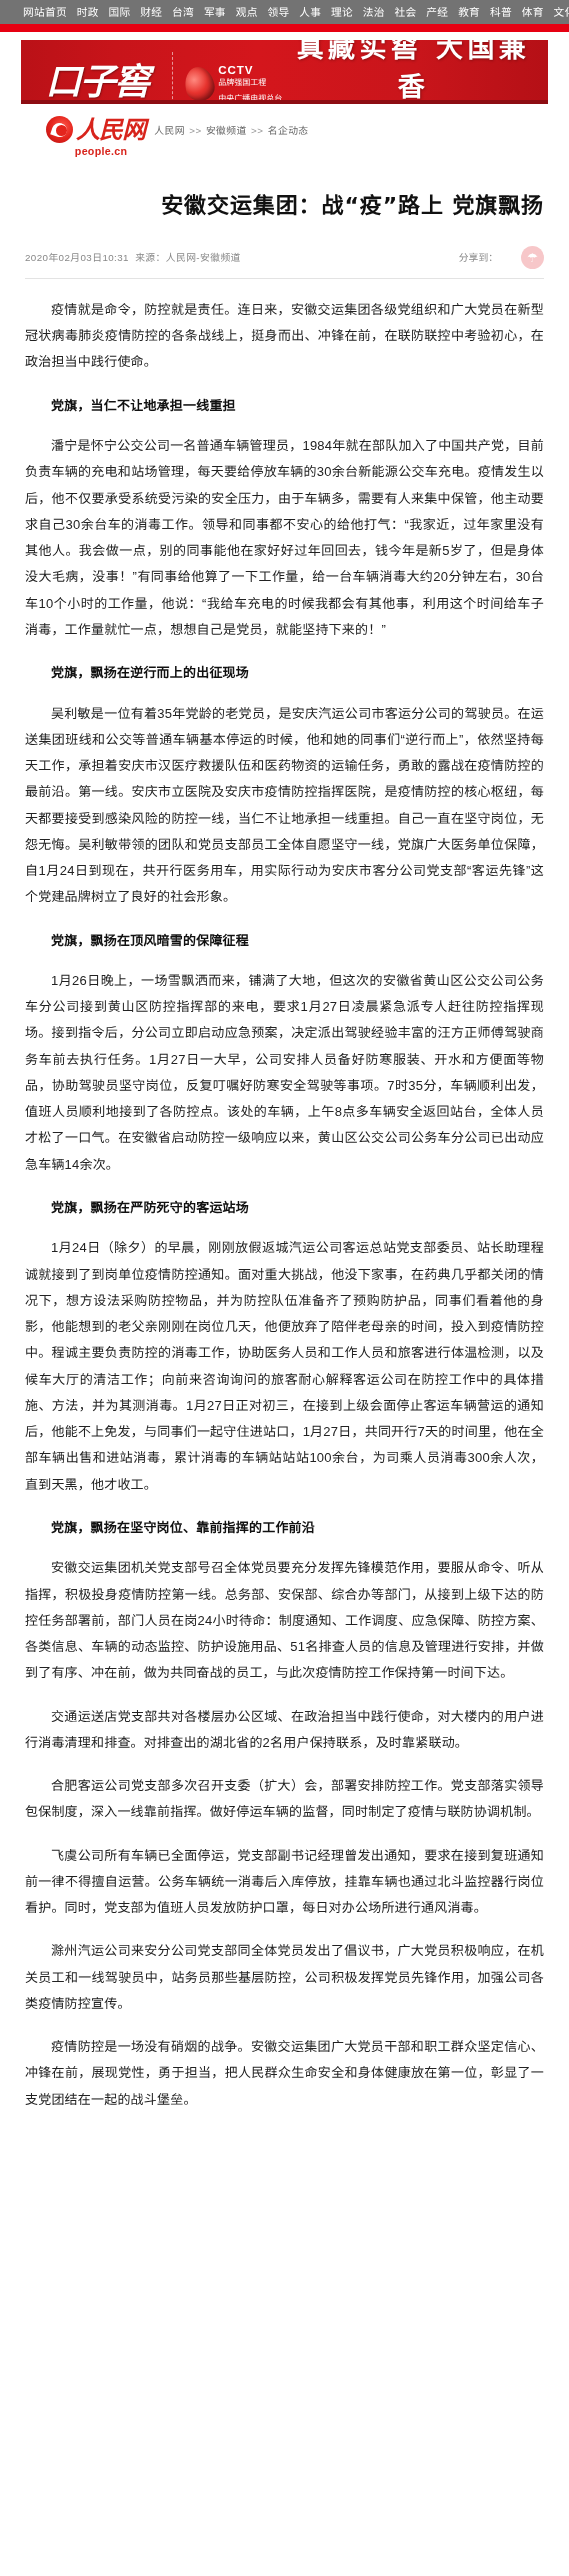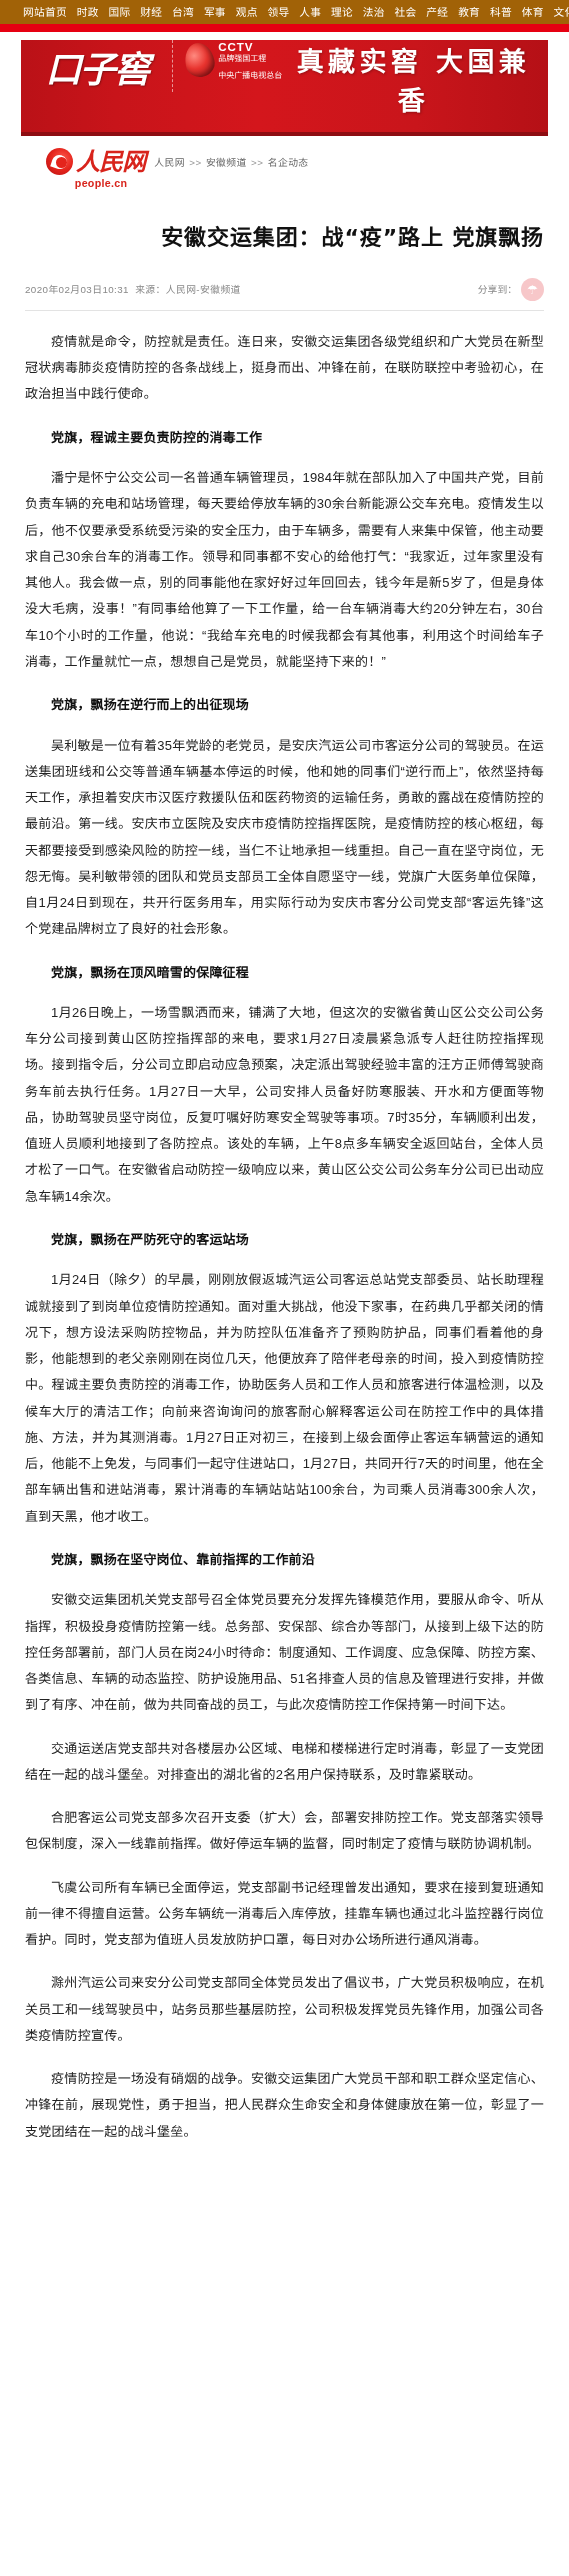--- a/index.html
+++ b/index.html
@@ -6,21 +6,21 @@
   html,body{margin:0;padding:0;}
   body{
     width:569px;
     background:#ffffff;
     font-family:"Liberation Sans","DejaVu Sans",sans-serif;
     color:#000;
     -webkit-font-smoothing:antialiased;
   }
   
   .topnav{
-    background:#a16207;
+    background:#737373;
     height:24px;
     display:flex;
     align-items:center;
     overflow:hidden;
     padding-left:23px;
     box-sizing:border-box;
   }
   .topnav .nav-list{
     display:flex;
     align-items:center;
@@ -37,24 +37,24 @@
   .topnav a.first{font-weight:normal;}
   .nav-strip-bottom{background:#e60012;height:8px;}
 
   
   .ad-wrap{
     padding:8px 21.3px 0 21.3px;
     box-sizing:border-box;
   }
   .ad-banner{
     position:relative;
-    height:96px;
+    height:64px;
     background:linear-gradient(90deg,#ba1117 0%,#c8141a 18%,#d4161c 45%,#c9151b 75%,#b51016 100%);
     display:flex;
-    align-items:flex-start;
+    align-items:flex-end;
     overflow:hidden;
   }
   .ad-banner:after{
     content:"";
     position:absolute;left:0;right:0;bottom:0;height:3.6px;
     background:#8d0d12;
   }
   .ad-brand{
     flex:0 0 151px;
     display:flex;align-items:center;justify-content:center;
@@ -174,21 +174,21 @@
   .meta-row{
     display:flex;
     align-items:center;
     justify-content:space-between;
     margin-top:25px;
     padding-bottom:9px;
     border-bottom:0.9px solid #e3e3e3;
   }
   .meta-left{font-size:9.8px;color:#888;letter-spacing:0.4px;}
   .meta-right{display:flex;align-items:center;font-size:9.8px;color:#888;}
-  .share-label{margin-right:4px;}
+  .share-label{margin-right:23px;}
   .share-icon{
     width:23px;height:23px;border-radius:50%;
     background:#f7c7c9;
     display:inline-flex;align-items:center;justify-content:center;
     color:#ffffff;font-size:12.4px;
   }
   .body{
     padding-top:18px;
     padding-bottom:27px;
   }
@@ -269,30 +269,30 @@
   <div class="meta-row">
     <div class="meta-left"><span>2020年02月03日10:31</span><span>&nbsp;&nbsp;来源：</span><span>人民网-安徽频道</span></div>
     <div class="meta-right">
       <span class="share-label">分享到：</span>
       <span class="share-icon">☂</span>
     </div>
   </div>
 
   <div class="body">
       <p>疫情就是命令，防控就是责任。连日来，安徽交运集团各级党组织和广大党员在新型冠状病毒肺炎疫情防控的各条战线上，挺身而出、冲锋在前，在联防联控中考验初心，在政治担当中践行使命。</p>
-      <p class="sec">党旗，程诚主要负责防控的消毒工作</p>
+      <p class="sec">党旗，当仁不让地承担一线重担</p>
       <p>潘宁是怀宁公交公司一名普通车辆管理员，1984年就在部队加入了中国共产党，目前负责车辆的充电和站场管理，每天要给停放车辆的30余台新能源公交车充电。疫情发生以后，他不仅要承受系统受污染的安全压力，由于车辆多，需要有人来集中保管，他主动要求自己30余台车的消毒工作。领导和同事都不安心的给他打气：“我家近，过年家里没有其他人。我会做一点，别的同事能他在家好好过年回回去，钱今年是新5岁了，但是身体没大毛病，没事！”有同事给他算了一下工作量，给一台车辆消毒大约20分钟左右，30台车10个小时的工作量，他说：“我给车充电的时候我都会有其他事，利用这个时间给车子消毒，工作量就忙一点，想想自己是党员，就能坚持下来的！”</p>
       <p class="sec">党旗，飘扬在逆行而上的出征现场</p>
       <p>吴利敏是一位有着35年党龄的老党员，是安庆汽运公司市客运分公司的驾驶员。在运送集团班线和公交等普通车辆基本停运的时候，他和她的同事们“逆行而上”，依然坚持每天工作，承担着安庆市汉医疗救援队伍和医药物资的运输任务，勇敢的露战在疫情防控的最前沿。第一线。安庆市立医院及安庆市疫情防控指挥医院，是疫情防控的核心枢纽，每天都要接受到感染风险的防控一线，当仁不让地承担一线重担。自己一直在坚守岗位，无怨无悔。吴利敏带领的团队和党员支部员工全体自愿坚守一线，党旗广大医务单位保障，自1月24日到现在，共开行医务用车，用实际行动为安庆市客分公司党支部“客运先锋”这个党建品牌树立了良好的社会形象。</p>
       <p class="sec">党旗，飘扬在顶风暗雪的保障征程</p>
       <p>1月26日晚上，一场雪飘洒而来，铺满了大地，但这次的安徽省黄山区公交公司公务车分公司接到黄山区防控指挥部的来电，要求1月27日凌晨紧急派专人赶往防控指挥现场。接到指令后，分公司立即启动应急预案，决定派出驾驶经验丰富的汪方正师傅驾驶商务车前去执行任务。1月27日一大早，公司安排人员备好防寒服装、开水和方便面等物品，协助驾驶员坚守岗位，反复叮嘱好防寒安全驾驶等事项。7时35分，车辆顺利出发，值班人员顺利地接到了各防控点。该处的车辆，上午8点多车辆安全返回站台，全体人员才松了一口气。在安徽省启动防控一级响应以来，黄山区公交公司公务车分公司已出动应急车辆14余次。</p>
       <p class="sec">党旗，飘扬在严防死守的客运站场</p>
       <p>1月24日（除夕）的早晨，刚刚放假返城汽运公司客运总站党支部委员、站长助理程诚就接到了到岗单位疫情防控通知。面对重大挑战，他没下家事，在药典几乎都关闭的情况下，想方设法采购防控物品，并为防控队伍准备齐了预购防护品，同事们看着他的身影，他能想到的老父亲刚刚在岗位几天，他便放弃了陪伴老母亲的时间，投入到疫情防控中。程诚主要负责防控的消毒工作，协助医务人员和工作人员和旅客进行体温检测，以及候车大厅的清洁工作；向前来咨询询问的旅客耐心解释客运公司在防控工作中的具体措施、方法，并为其测消毒。1月27日正对初三，在接到上级会面停止客运车辆营运的通知后，他能不上免发，与同事们一起守住进站口，1月27日，共同开行7天的时间里，他在全部车辆出售和进站消毒，累计消毒的车辆站站站100余台，为司乘人员消毒300余人次，直到天黑，他才收工。</p>
       <p class="sec">党旗，飘扬在坚守岗位、靠前指挥的工作前沿</p>
       <p>安徽交运集团机关党支部号召全体党员要充分发挥先锋模范作用，要服从命令、听从指挥，积极投身疫情防控第一线。总务部、安保部、综合办等部门，从接到上级下达的防控任务部署前，部门人员在岗24小时待命：制度通知、工作调度、应急保障、防控方案、各类信息、车辆的动态监控、防护设施用品、51名排查人员的信息及管理进行安排，并做到了有序、冲在前，做为共同奋战的员工，与此次疫情防控工作保持第一时间下达。</p>
-      <p>交通运送店党支部共对各楼层办公区域、电梯和楼梯进行定时消毒，彰显了一支党团结在一起的战斗堡垒。对排查出的湖北省的2名用户保持联系，及时靠紧联动。</p>
+      <p>交通运送店党支部共对各楼层办公区域、在政治担当中践行使命，对大楼内的用户进行消毒清理和排查。对排查出的湖北省的2名用户保持联系，及时靠紧联动。</p>
       <p>合肥客运公司党支部多次召开支委（扩大）会，部署安排防控工作。党支部落实领导包保制度，深入一线靠前指挥。做好停运车辆的监督，同时制定了疫情与联防协调机制。</p>
       <p>飞虞公司所有车辆已全面停运，党支部副书记经理曾发出通知，要求在接到复班通知前一律不得擅自运营。公务车辆统一消毒后入库停放，挂靠车辆也通过北斗监控器行岗位看护。同时，党支部为值班人员发放防护口罩，每日对办公场所进行通风消毒。</p>
       <p>滁州汽运公司来安分公司党支部同全体党员发出了倡议书，广大党员积极响应，在机关员工和一线驾驶员中，站务员那些基层防控，公司积极发挥党员先锋作用，加强公司各类疫情防控宣传。</p>
       <p>疫情防控是一场没有硝烟的战争。安徽交运集团广大党员干部和职工群众坚定信心、冲锋在前，展现党性，勇于担当，把人民群众生命安全和身体健康放在第一位，彰显了一支党团结在一起的战斗堡垒。</p>
     </div>
 </div>
 
 
 </body></html>

